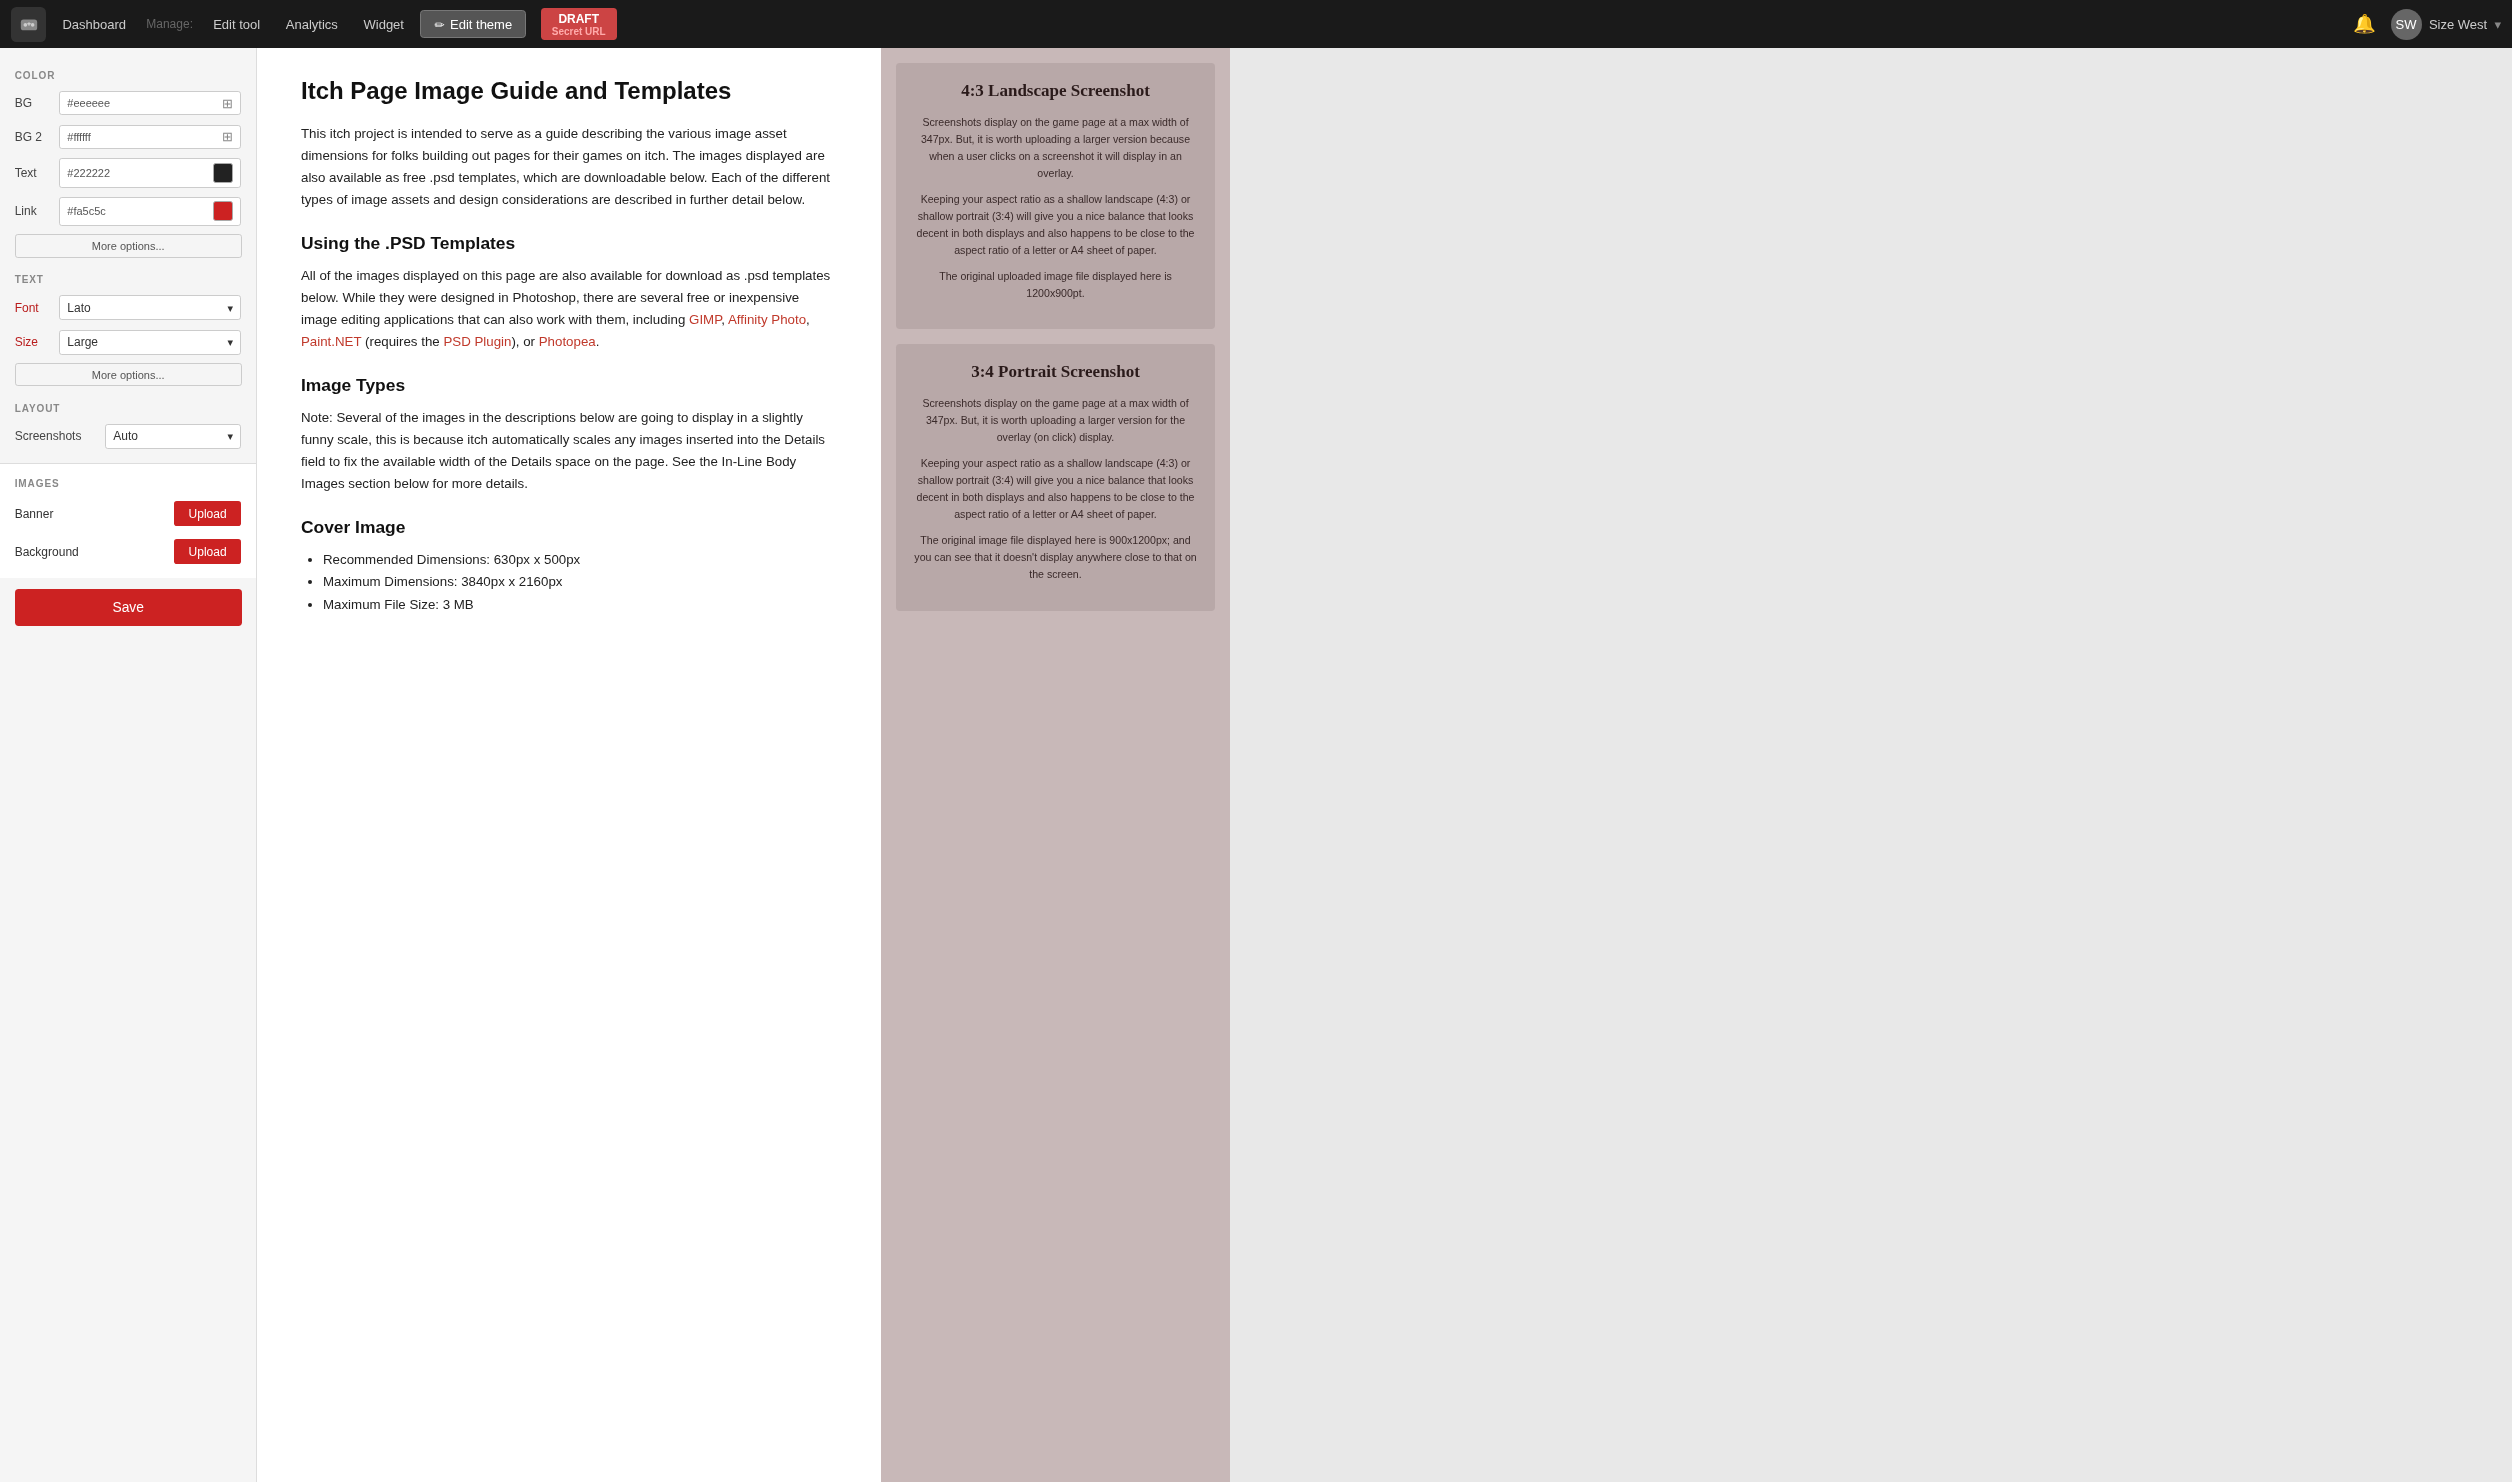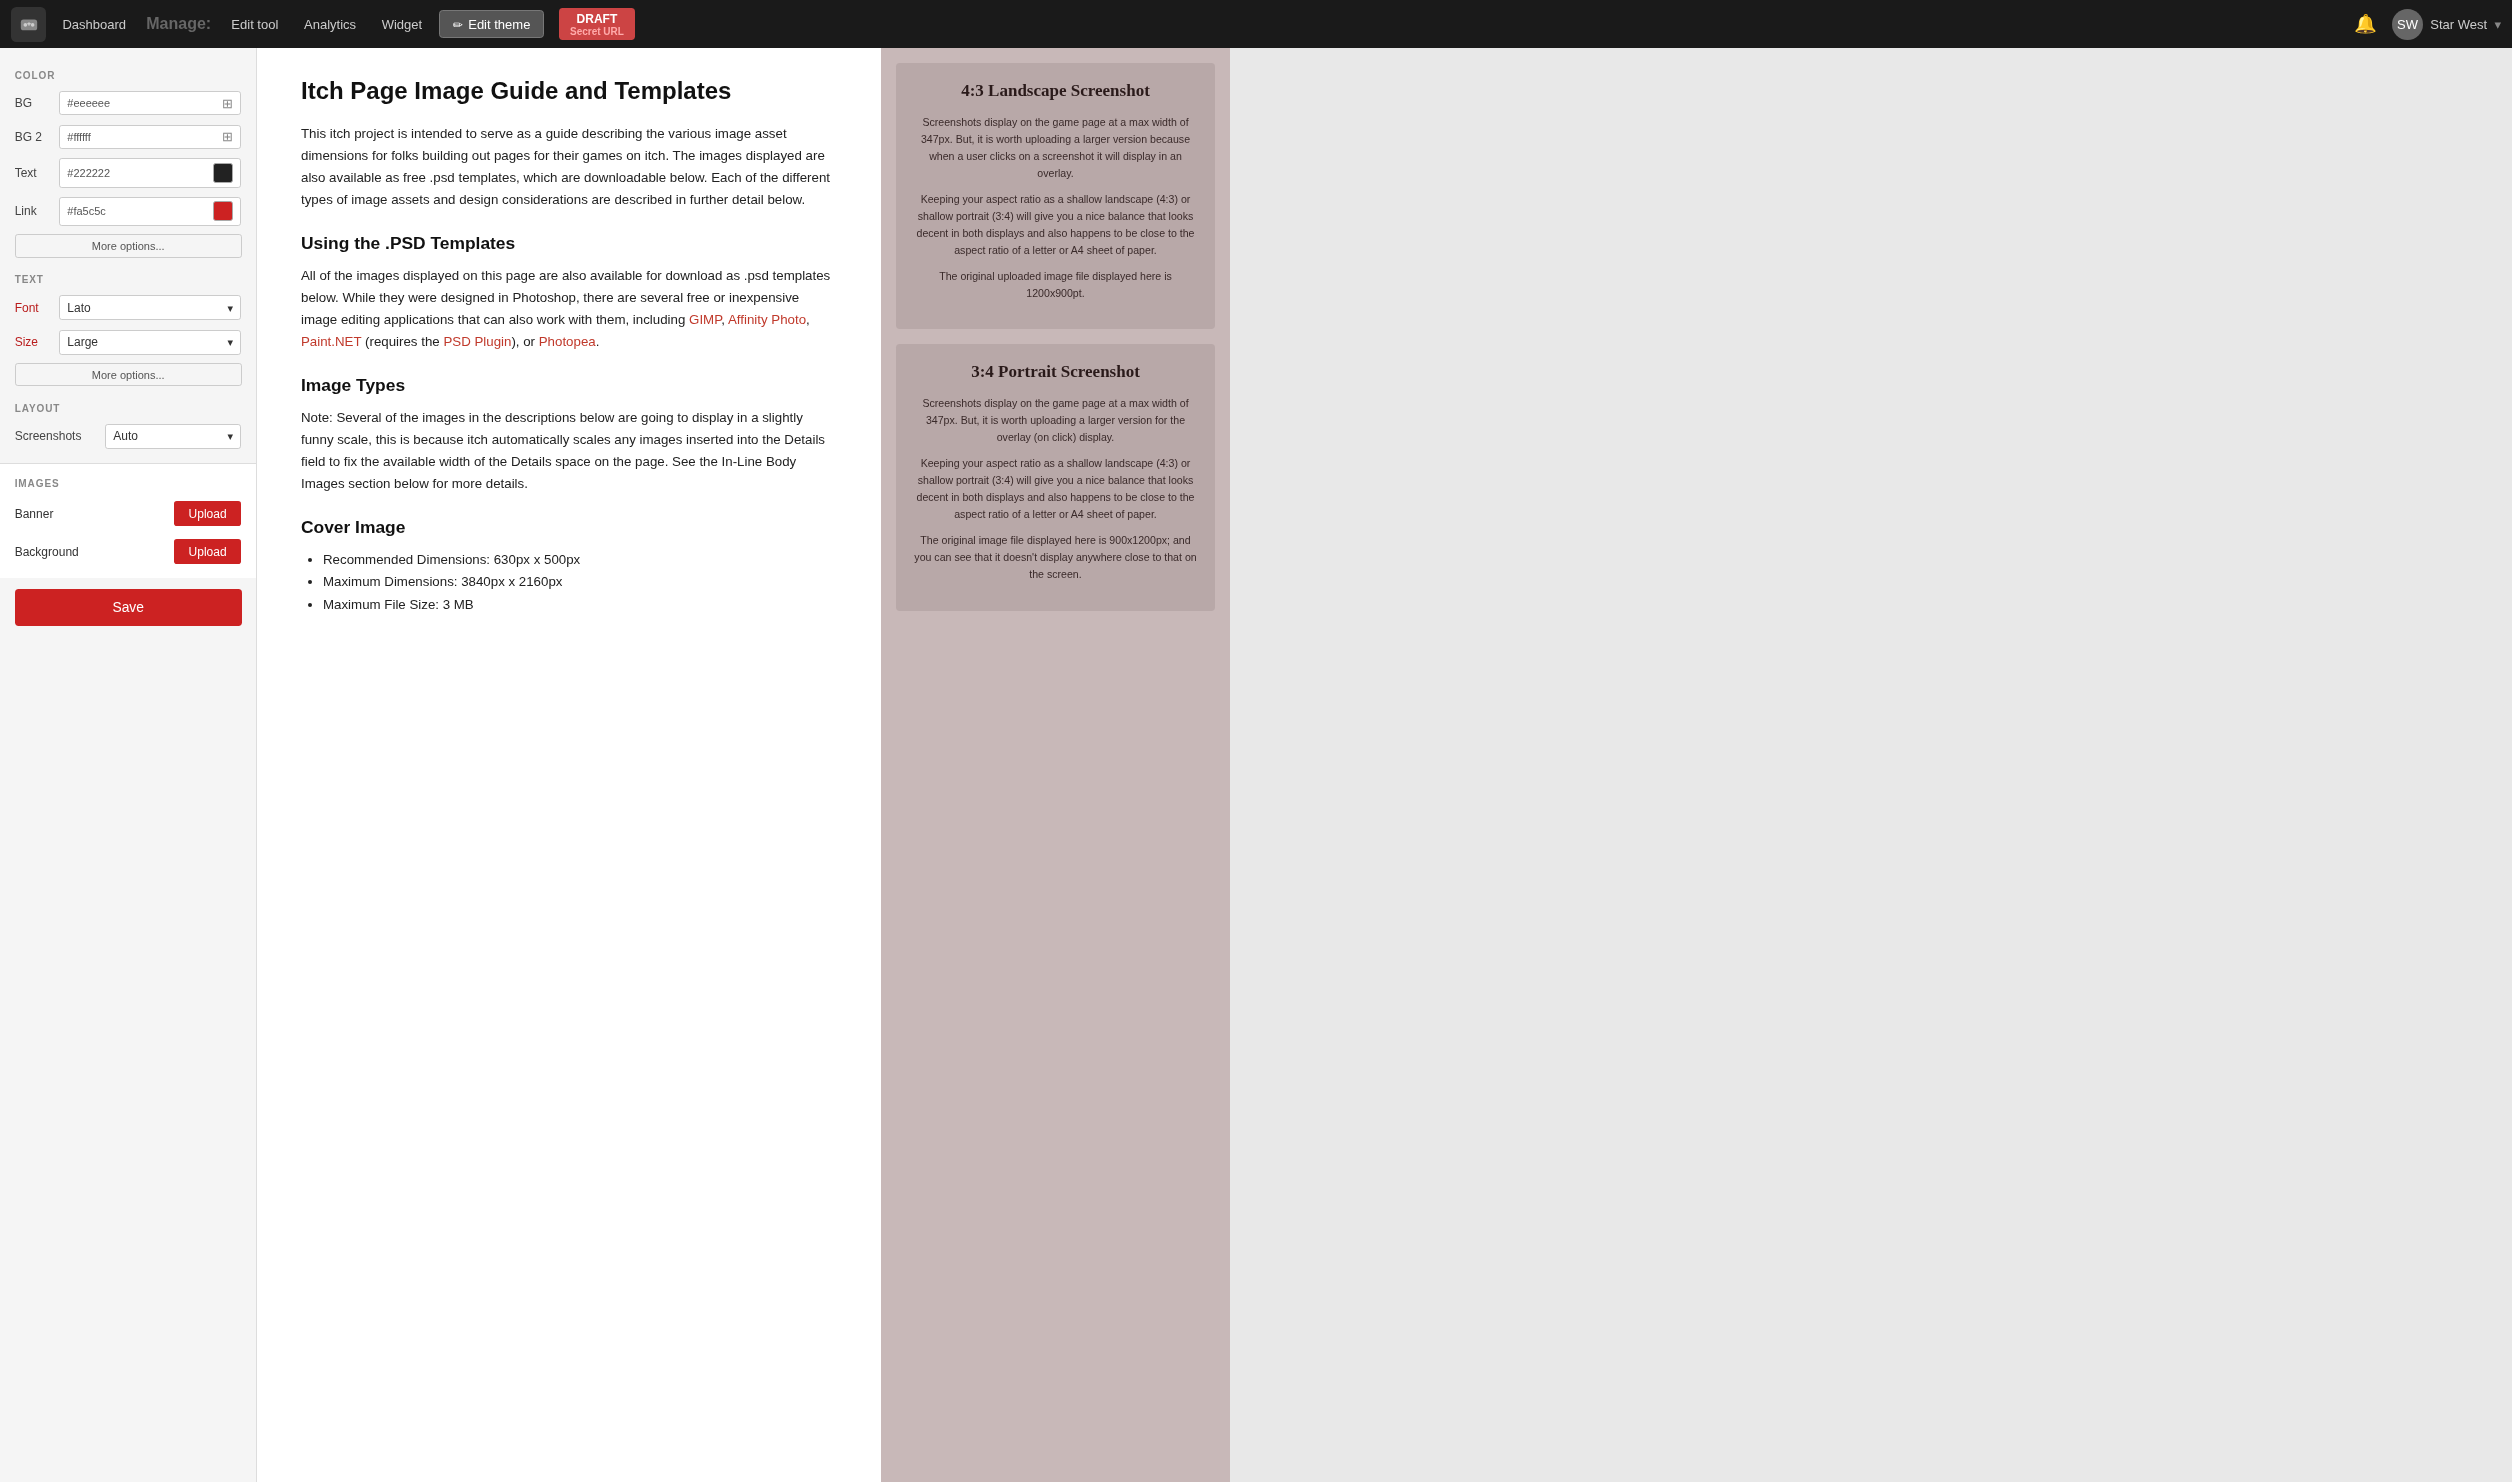--- a/index.html
+++ b/index.html
@@ -27,23 +27,22 @@
       flex-shrink: 0;
     }
     .nav-dashboard {
       color: #ccc;
       font-size: 13px;
       padding: 5.5px 9.2px;
       cursor: pointer;
     }
     .nav-manage {
       color: #666;
-      font-size: 16px;
+      font-size: 12px;
       padding: 5.5px 3.7px;
-      font-weight: bold;
     }
     .nav-item {
       color: #ccc;
       font-size: 13px;
       padding: 5.5px 9.2px;
       cursor: pointer;
       border-radius: 3.7px;
     }
     .nav-edit-theme {
       background: #555;
@@ -374,21 +373,21 @@
     <span>Edit theme</span>
   </button>
   <div class="nav-draft">
     <span class="draft-label">DRAFT</span>
     <span class="secret-url">Secret URL</span>
   </div>
   <div class="nav-spacer"></div>
   <span class="nav-bell">🔔</span>
   <div class="nav-user">
     <div class="nav-avatar">SW</div>
-    <span>Star West</span>
+    <span>Size West</span>
     <span style="color:#888;">▾</span>
   </div>
 </nav>
 
 <div class="main-layout">
 
   <aside class="sidebar">
 
     <div class="section-label">COLOR</div>
 

